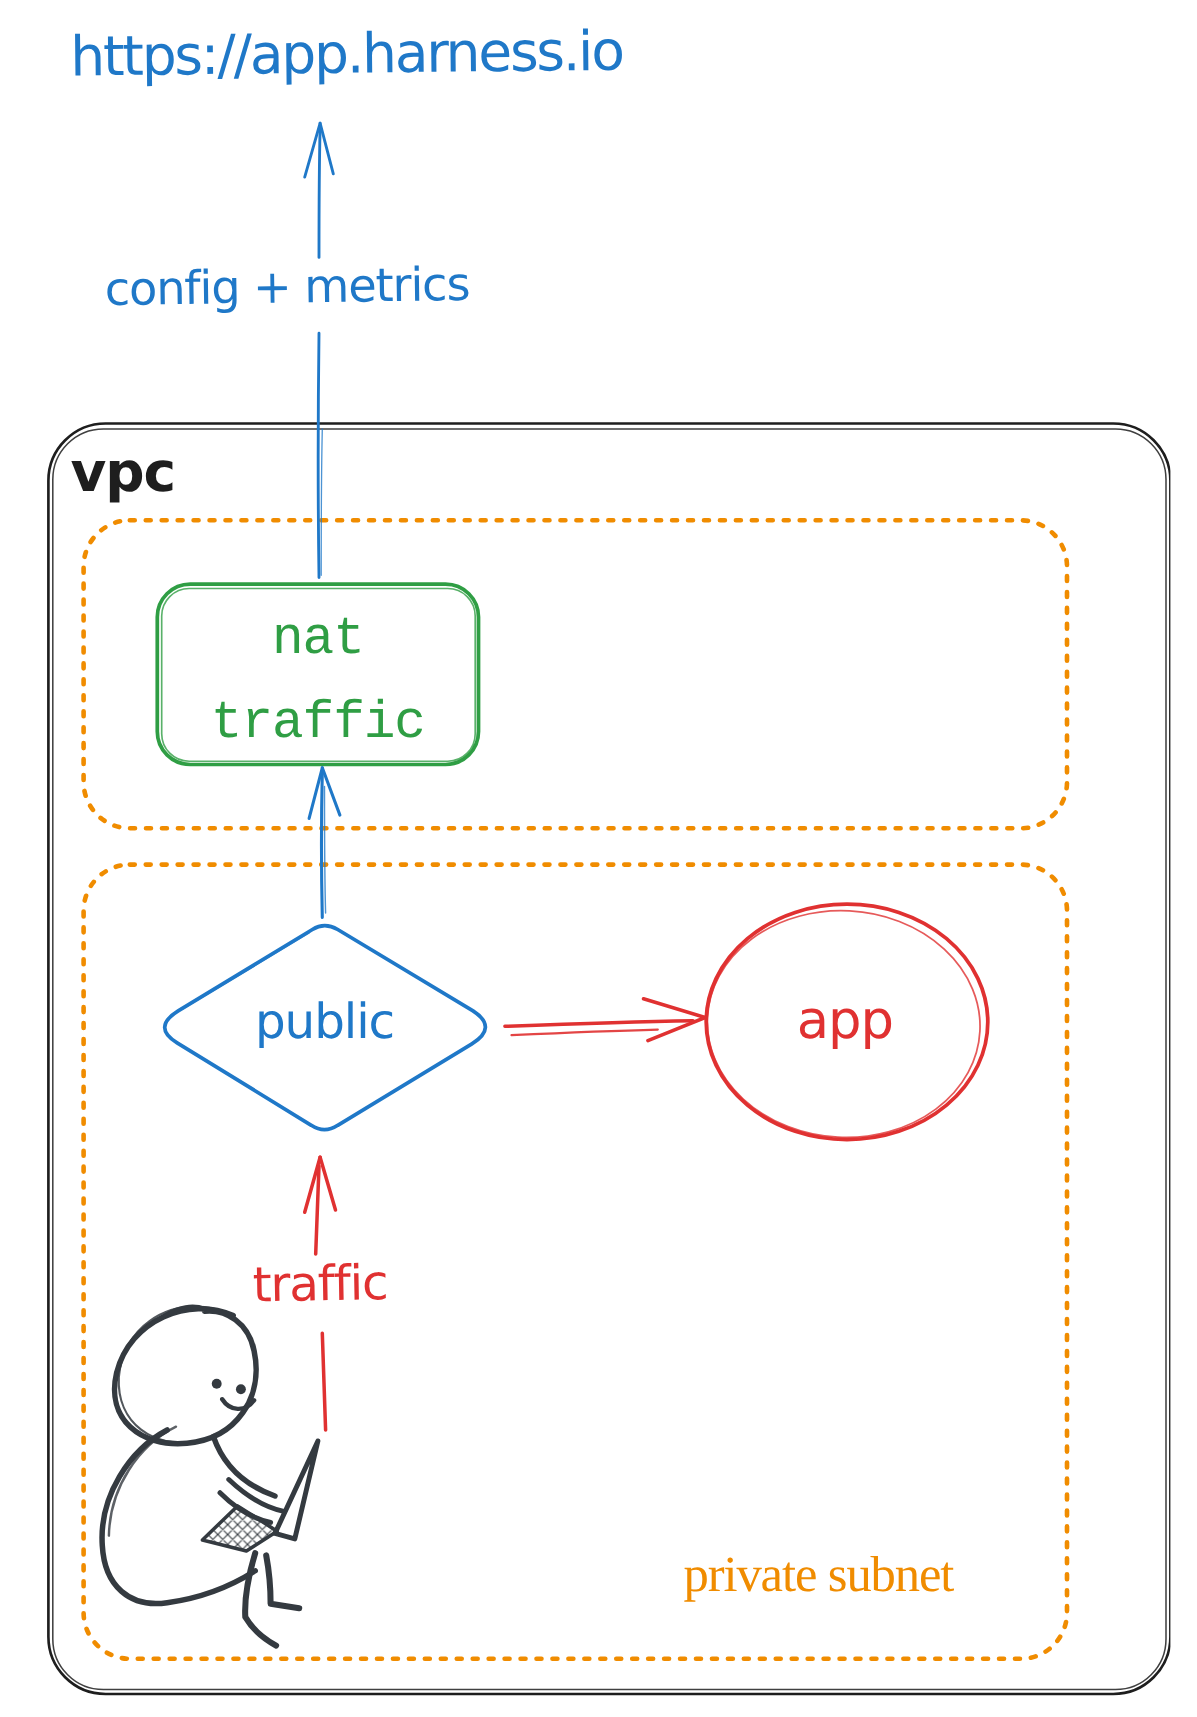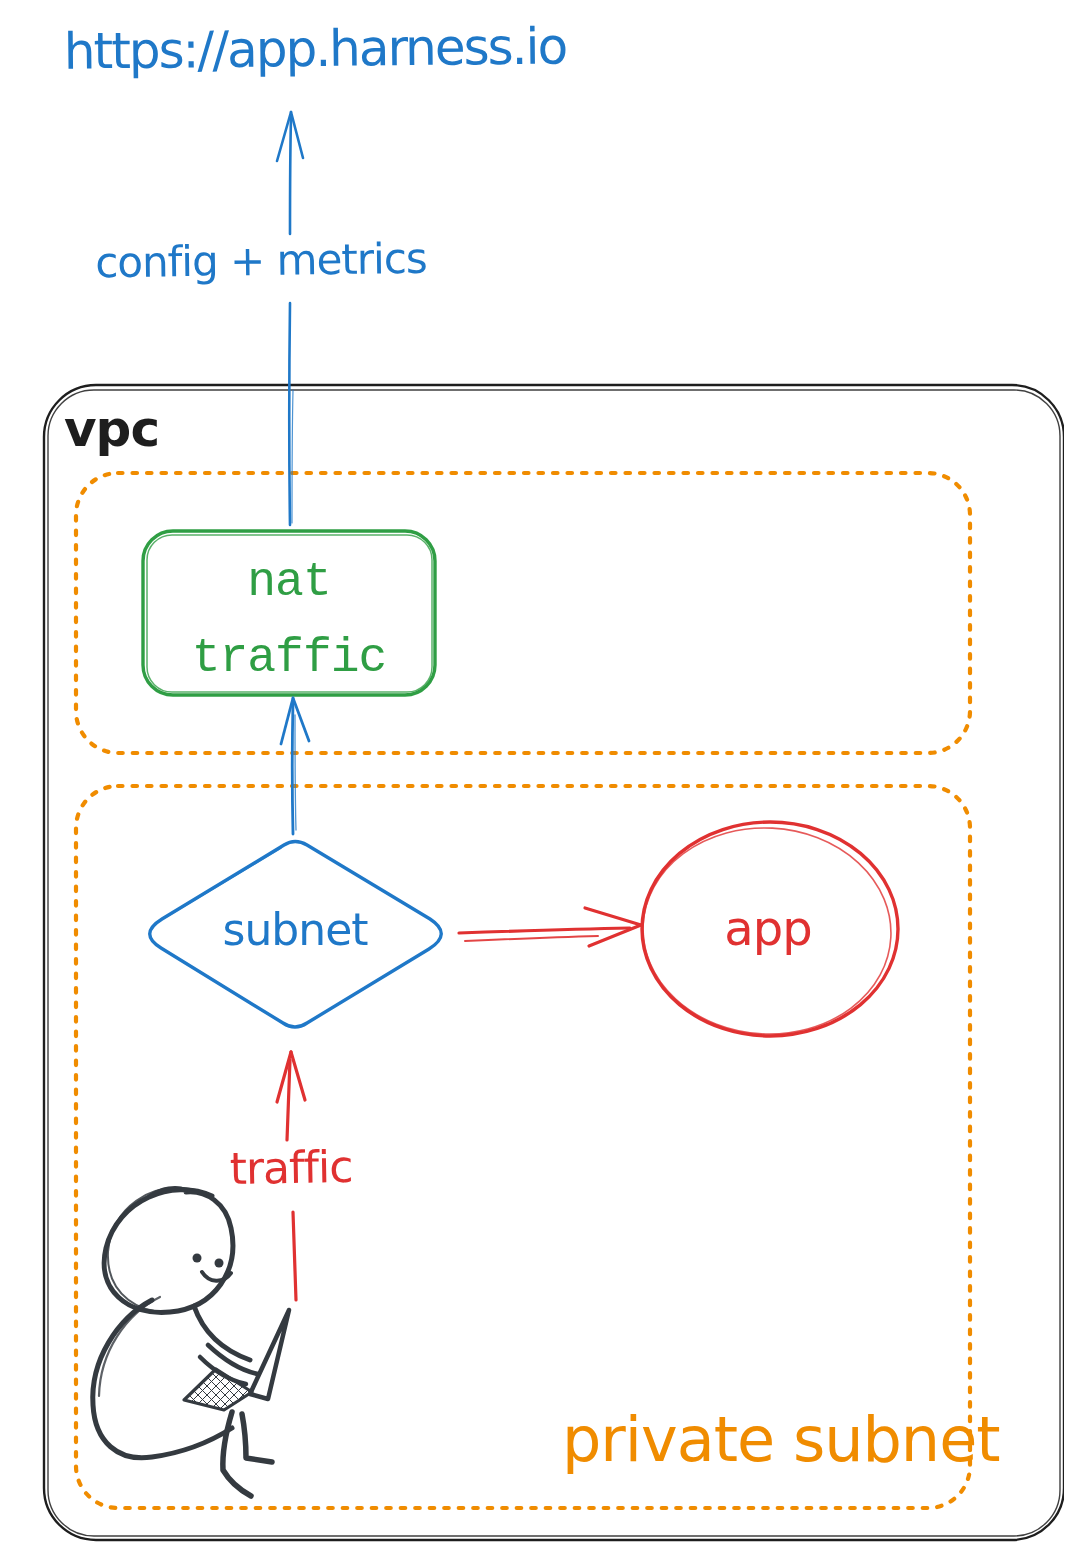--- a/index.html
+++ b/index.html
@@ -36,23 +36,24 @@
     font-size:50px;font-weight:bold;
     color:var(--c-ink,#1e1e1e);
     text-align:left;
   }
   .lbl-public{
     left:594px;top:668px;width:354px;
     font-size:44px;
     color:var(--c-orange,#f08c00);
   }
   .lbl-private{
-    left:562px;top:1406px;width:404px;
-    font-size:62px;
+    left:542px;top:1406px;width:404px;
+    font-size:46px;
     color:var(--c-orange,#f08c00);
+    font-family:Liberation Serif, serif;
   }
   .lbl-nat{
     left:143px;top:544px;width:292px;
     font-size:48px;line-height:76px;
     color:var(--c-green,#2f9e44);
     font-family:Liberation Mono, monospace;
   }
   .lbl-proxy{
     left:175px;top:906px;width:240px;
     font-size:44px;
@@ -175,18 +176,18 @@
     </g>
   </svg>
 
   <div class="lbl lbl-url">https://app.harness.io</div>
   <div class="lbl lbl-config">config + metrics</div>
   <div class="lbl lbl-vpc">vpc</div>
   <div class="lbl lbl-nat">
     <div>nat</div>
     <div>traffic</div>
   </div>
-  <div class="lbl lbl-proxy">subnet</div>
+  <div class="lbl lbl-proxy">public</div>
   <div class="lbl lbl-app">app</div>
   <div class="lbl lbl-traffic">traffic</div>
   <div class="lbl lbl-private">private subnet</div>
 
 </div>
 
 </body></html>

